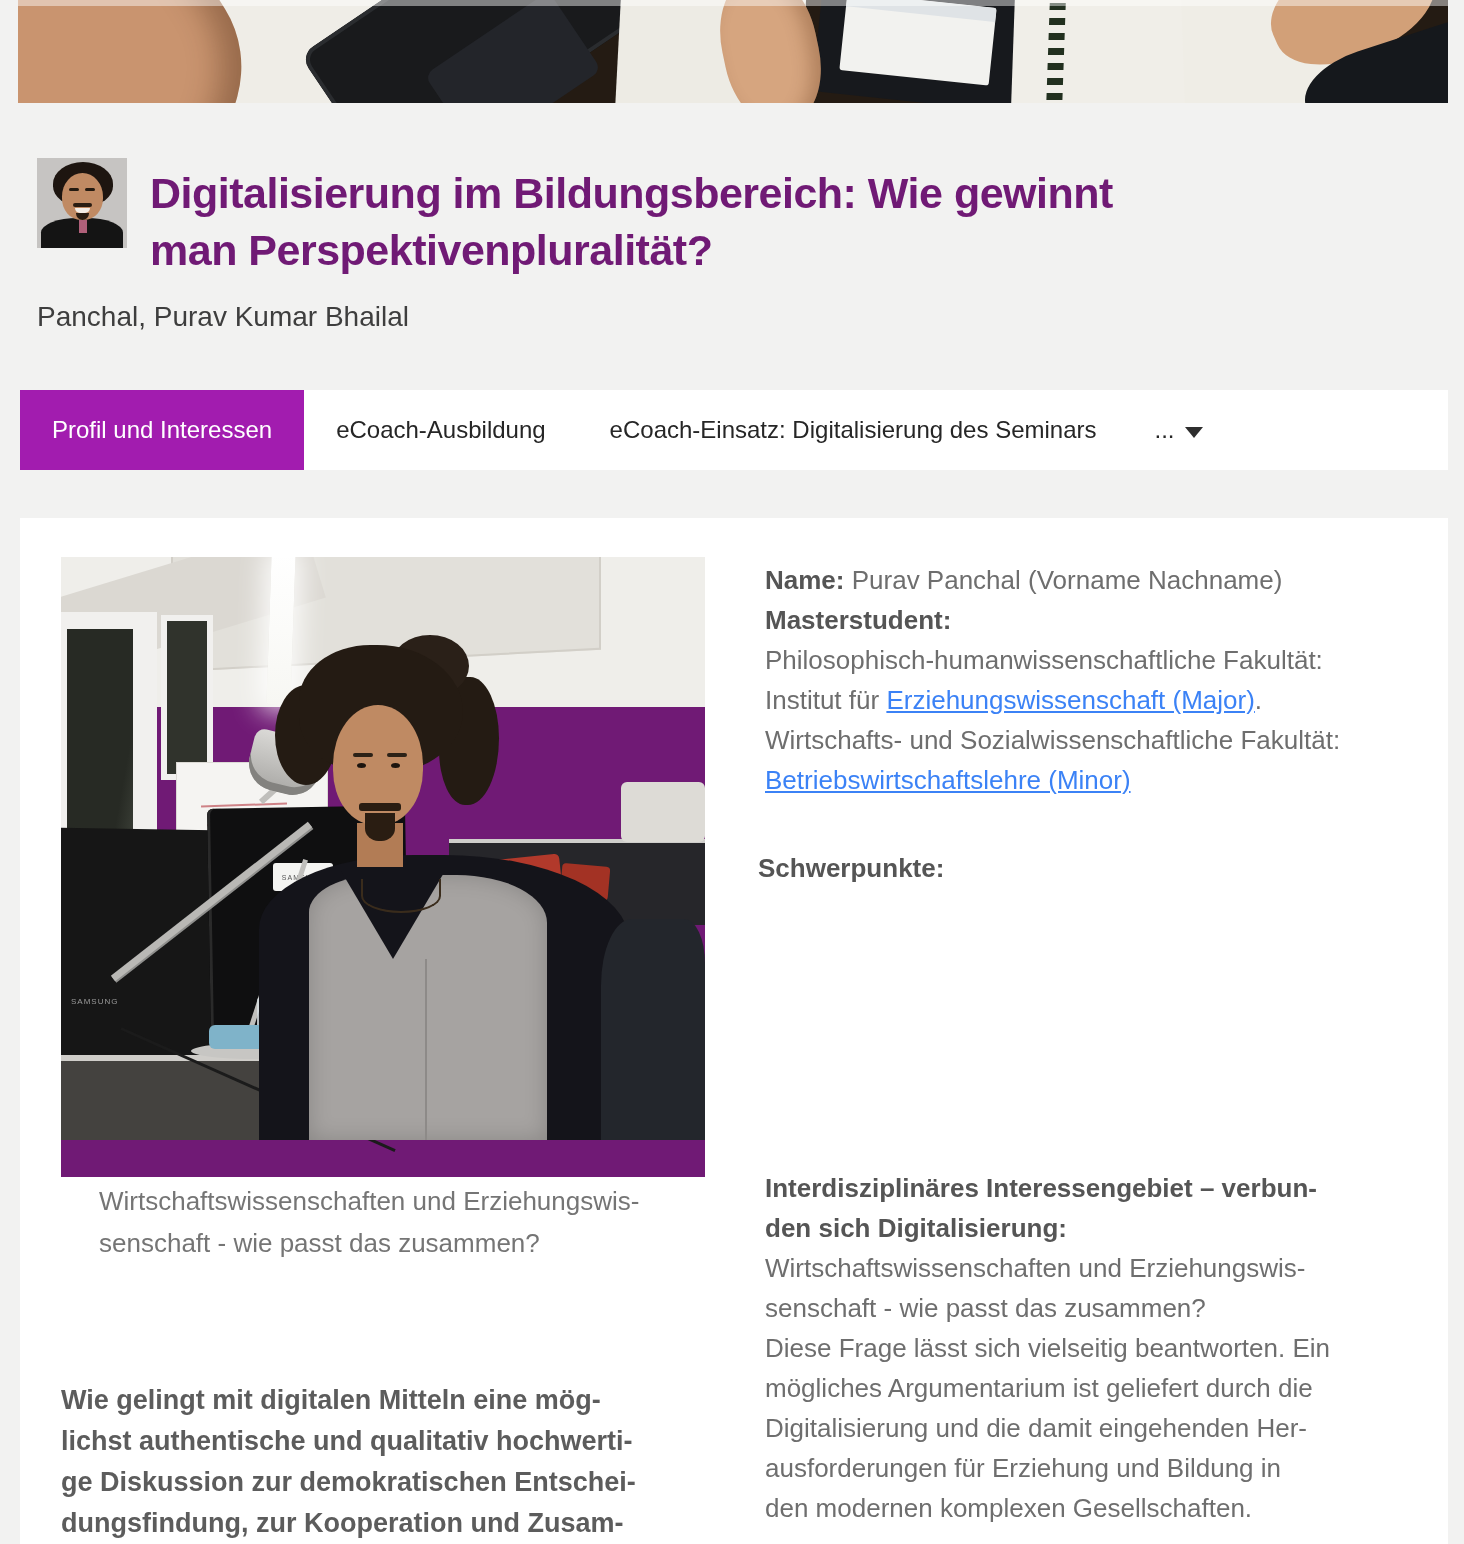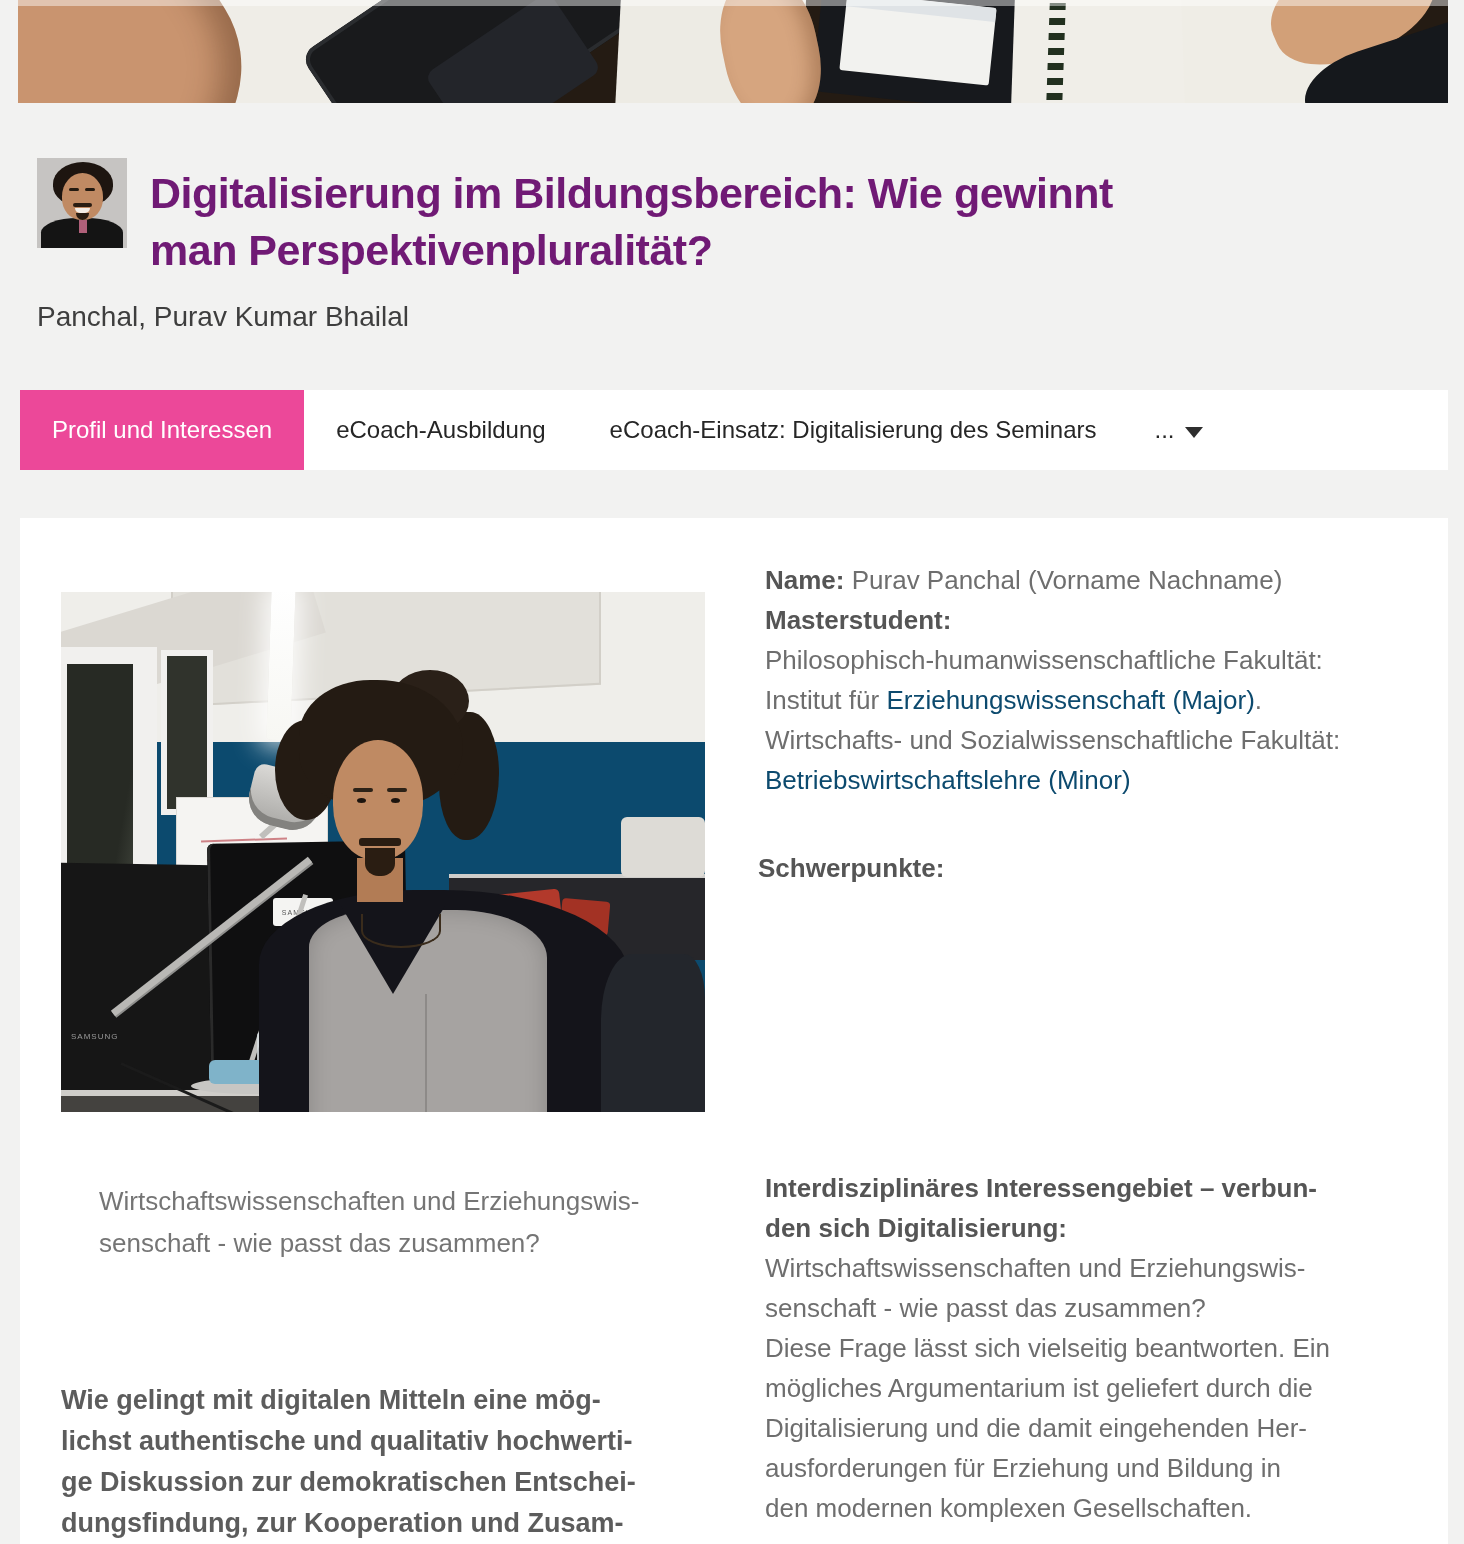--- a/index.html
+++ b/index.html
@@ -44,30 +44,30 @@
   .av-chin  { left:39px; top:55px; width:13px; height:7px; background:#2a1d12; border-radius:0 0 7px 7px; }
   .av-shirt { left:4px; top:60px; width:82px; height:32px; background:#141414; border-radius:45% 45% 0 0; }
   .av-collar{ left:42px; top:62px; width:8px; height:13px; background:#b0607a; }
 
   .page-title { left:150px; top:165px; width:1250px; font-size:43px; line-height:57px; font-weight:bold; color:#701a75; letter-spacing:-0.5px; }
   .page-author { left:37px; top:301px; font-size:28px; color:#3e3e3e; }
 
   
   .tabbar { left:20px; top:390px; width:1428px; height:80px; background:#ffffff; display:flex; align-items:stretch; }
   .tab { font-size:24px; color:#262626; display:flex; align-items:center; padding:0 32px; cursor:pointer; }
-  .tab.active { background:#ec4899; color:#ffffff; }
+  .tab.active { background:#a21caf; color:#ffffff; }
   .tab-more { display:flex; align-items:center; gap:10px; padding:0 26px; font-size:24px; color:#262626; cursor:pointer; }
   .caret { width:0; height:0; border-left:9px solid transparent; border-right:9px solid transparent; border-top:11px solid #2e2e2e; display:inline-block; margin-top:4px; }
 
   
   .card { left:20px; top:518px; width:1428px; height:1200px; background:#ffffff; }
   .card .abs { position:absolute; }
 
   
-  .photo { left:41px; top:39px; width:644px; height:520px; overflow:hidden; background:#0c4a6e;margin-top:35px; }
+  .photo { left:41px; top:39px; width:644px; height:620px; overflow:hidden; background:#701a75; }
   .photo div, .photo span { position:absolute; }
   .ph-ceil   { left:0; top:0; width:644px; height:150px; background:#efeeea; }
   .ph-panel  { left:110px; top:-18px; width:430px; height:122px; background:#e2e0da; transform:skewY(-3deg); border:2px solid #d2cfc8; }
   .ph-beam   { left:-40px; top:8px; width:300px; height:78px; background:#dbd8d2; transform:rotate(-17deg); }
   .ph-tube   { left:208px; top:-4px; width:24px; height:152px; background:linear-gradient(180deg,#ffffff,#f7f7f3); box-shadow:0 0 28px 6px rgba(255,255,255,.95); transform:rotate(2deg); border-radius:4px; }
   .ph-win    { left:0; top:55px; width:96px; height:450px; background:#f1f0ee; }
   .ph-pane1  { left:6px; top:72px; width:66px; height:410px; background:linear-gradient(100deg,#272a24 60%, #3a3e36 75%, #272a24 90%); }
   .ph-pane2  { left:100px; top:58px; width:52px; height:165px; background:#30332c; border:6px solid #f1f0ee; }
   .ph-wb     { left:115px; top:205px; width:152px; height:152px; background:#f5f4f2; border:1px solid #dcdad5; }
   .ph-scrib1 { left:140px; top:247px; width:86px; height:2px; background:#c4656b; transform:rotate(-2deg); opacity:.8; }
@@ -115,21 +115,21 @@
 
   
   .caption { left:79px; top:662px; width:560px; font-size:26px; line-height:42px; color:#757575; }
   .intro-bold { left:41px; top:862px; width:680px; font-size:27px; line-height:41px; font-weight:bold; color:#5c5c5c; }
 
   .rcol { font-size:26px; line-height:40px; color:#6e6e6e; }
   .rcol b { color:#555555; }
   .info-block { left:745px; top:42px; width:660px; }
   .focus-block { left:738px; top:330px; width:660px; }
   .inter-block { left:745px; top:650px; width:660px; }
-  a.body-link { color:#0c4a6e; cursor:pointer; }
+  a.body-link { color:#3b82f6; text-decoration:underline; cursor:pointer; }
 </style>
 </head>
 <body>
 
 <div class="abs banner">
   <div class="b-tab1"></div>
   <div class="b-phone1"></div>
   <div class="b-phone2"></div>
   <div class="b-arm-l"></div>
   <div class="b-paper1"></div>

